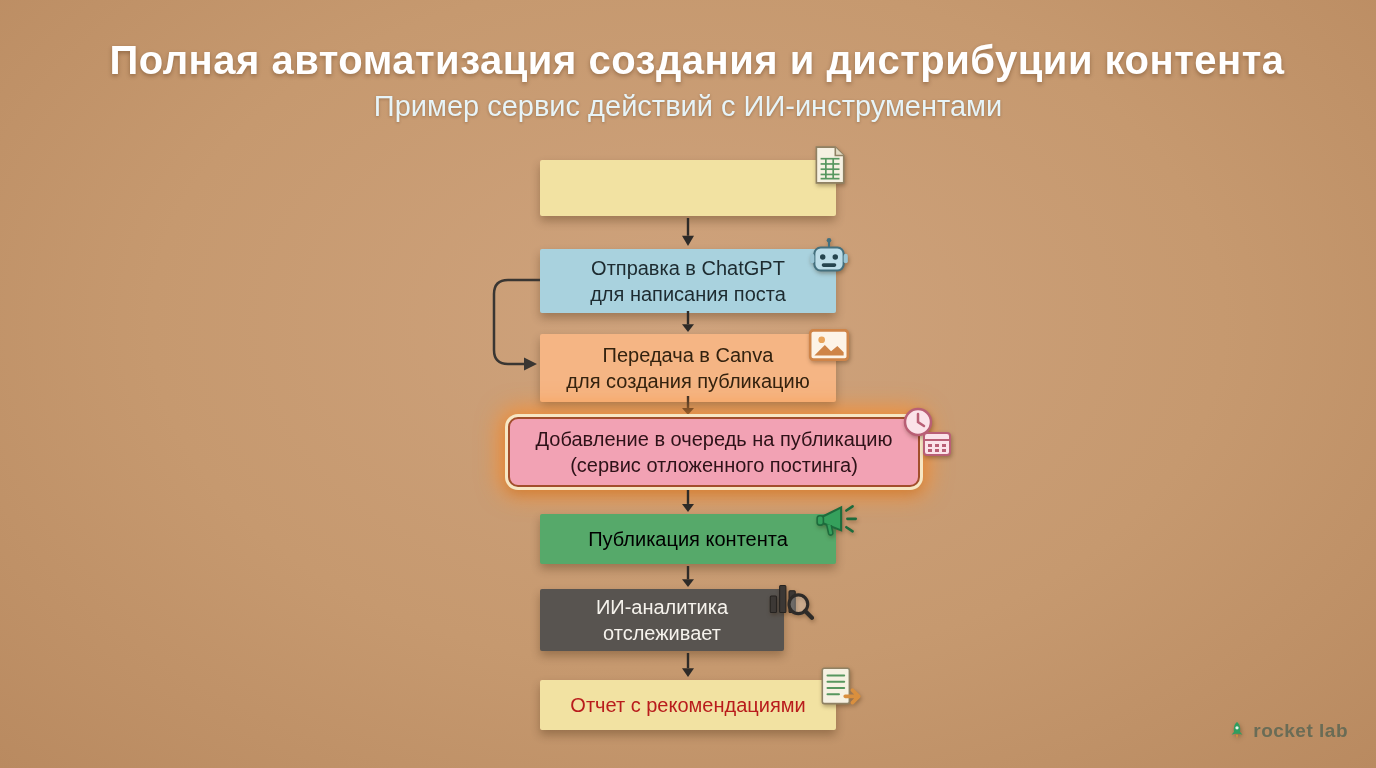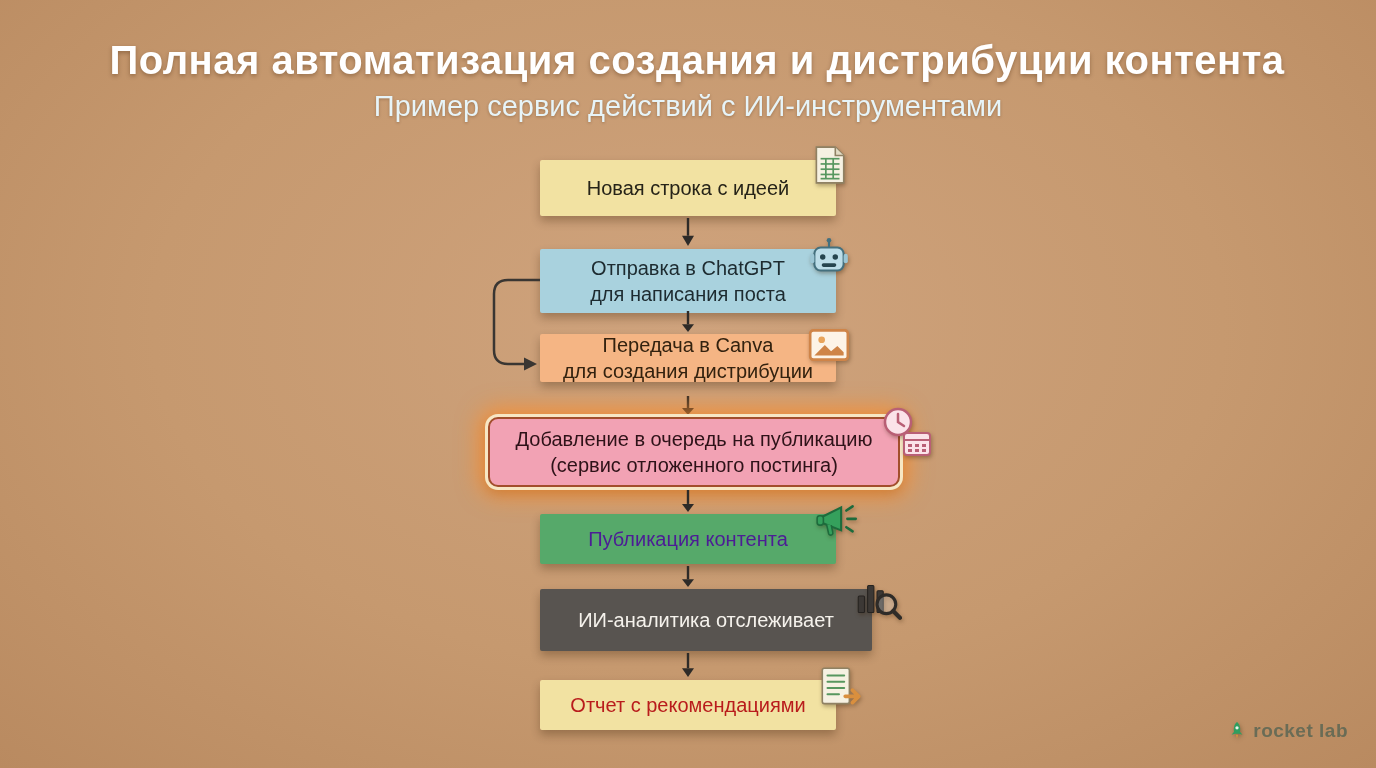--- a/index.html
+++ b/index.html
@@ -50,21 +50,20 @@
 </head>
 <body>
 
 <div class="page" style="background-color: rgb(198, 153, 111);">
 
   <div class="title" style="color: rgb(255, 255, 255);">Полная автоматизация создания и дистрибуции контента</div>
   <div class="subtitle" style="color: rgb(231, 244, 248);">Пример сервис действий с ИИ-инструментами</div>
 
   <div class="step" style="top: 160px; left: 540px; width: 296px; height: 56px; background-color: rgb(242, 226, 162); color: rgb(38, 35, 24);">
     <div class="lines">
-      <span>Новая строка с идеей</span>
     </div>
     <span class="icon" style="width:42px;height:42px;right:-14px;top:-16px;">
       <svg viewBox="0 0 40 40">
         <path d="M8 3 h18 l8 8 v26 h-26 z" fill="#f6f1e2" stroke="#8f8163" stroke-width="1.5"></path>
         <path d="M26 3 v8 h8" fill="#e3dcc5" stroke="#8f8163" stroke-width="1.5"></path>
         <g stroke="#57975f" stroke-width="1.6">
           <line x1="12" y1="14" x2="30" y2="14"></line>
             <line x1="12" y1="19" x2="30" y2="19"></line>
           <line x1="12" y1="24" x2="30" y2="24"></line>
             <line x1="12" y1="29" x2="30" y2="29"></line>
@@ -102,42 +101,42 @@
     </span>
   </div>
 
   <div class="flow-arrow" style="left:680px;top:311px;width:16px;height:21px;">
     <svg viewBox="0 0 16 30" preserveAspectRatio="none">
         <line x1="8" y1="0" x2="8" y2="19" stroke="#2e2b28" stroke-width="2.4"></line>
         <polygon points="2,19 14,19 8,30" fill="#2e2b28"></polygon>
       </svg>
   </div>
 
-  <div class="step" style="top: 334px; left: 540px; width: 296px; height: 48px; background-color: rgb(245, 181, 132); color: rgb(51, 34, 15);">
+  <div class="step" style="top: 334px; left: 540px; width: 296px; height: 68px; background-color: rgb(245, 181, 132); color: rgb(51, 34, 15);">
     <div class="lines">
       <span>Передача в Canva</span>
-      <span>для создания дистрибуции</span>
+      <span>для создания публикацию</span>
     </div>
     <span class="icon" style="width:46px;height:42px;right:-16px;top:-10px;">
       <svg viewBox="0 0 44 40">
         <rect x="4" y="6" width="36" height="28" rx="3" fill="#fdf3e7" stroke="#cf8448" stroke-width="2.5"></rect>
         <circle cx="15" cy="15" r="3.2" fill="#e9a45b"></circle>
         <path d="M8 30 L18 20 L24 26 L30 21 L36 27 V30 Z" fill="#cf8448"></path>
       </svg>
     </span>
   </div>
 
   <div class="flow-arrow" style="left:680px;top:396px;width:16px;height:19px;">
     <svg viewBox="0 0 16 30" preserveAspectRatio="none">
         <line x1="8" y1="0" x2="8" y2="19" stroke="#2e2b28" stroke-width="2.4"></line>
         <polygon points="2,19 14,19 8,30" fill="#2e2b28"></polygon>
       </svg>
   </div>
 
-  <div class="step highlight" style="top: 417px; left: 488px; width: 408px; height: 66px; background-color: rgb(242, 162, 180); color: rgb(46, 18, 24); justify-content: center;">
+  <div class="step highlight" style="top: 417px; left: 508px; width: 408px; height: 66px; background-color: rgb(242, 162, 180); color: rgb(46, 18, 24); justify-content: center;">
     <div class="lines">
       <span>Добавление в очередь на публикацию</span>
       <span>(сервис отложенного постинга)</span>
     </div>
     <span class="icon" style="width:58px;height:56px;right:-36px;top:-14px;">
       <svg viewBox="0 0 58 56">
         <circle cx="22" cy="17" r="13" fill="#fbe3e9" stroke="#b95f75" stroke-width="2.5"></circle>
         <path d="M22 9 V17 L28 21" fill="none" stroke="#b95f75" stroke-width="2.5" stroke-linecap="round"></path>
         <rect x="28" y="28" width="26" height="22" rx="3" fill="#fbe3e9" stroke="#b95f75" stroke-width="2"></rect>
         <line x1="28" y1="35" x2="54" y2="35" stroke="#b95f75" stroke-width="2"></line>
@@ -153,21 +152,21 @@
     </span>
   </div>
 
   <div class="flow-arrow" style="left:680px;top:490px;width:16px;height:22px;">
     <svg viewBox="0 0 16 30" preserveAspectRatio="none">
         <line x1="8" y1="0" x2="8" y2="19" stroke="#2e2b28" stroke-width="2.4"></line>
         <polygon points="2,19 14,19 8,30" fill="#2e2b28"></polygon>
       </svg>
   </div>
 
-  <div class="step" style="top: 514px; left: 540px; width: 296px; height: 50px; background-color: rgb(86, 169, 106); color: #4c1d95;">
+  <div class="step" style="top: 514px; left: 540px; width: 296px; height: 50px; background-color: rgb(86, 169, 106); color: #000000;">
     <div class="lines">
       <span>Публикация контента</span>
     </div>
     <span class="icon" style="width:48px;height:44px;right:-26px;top:-14px;">
       <svg viewBox="0 0 46 42">
         <path d="M8 16 L26 7 V29 L8 22 Z" fill="#35a05c" stroke="#1d6b3c" stroke-width="2"></path>
         <rect x="3" y="15" width="6" height="9" rx="2.5" fill="#35a05c" stroke="#1d6b3c" stroke-width="1.5"></rect>
         <path d="M12 23 l2 9 a2 2 0 0 0 4 -1 l-1.5 -7" fill="#35a05c" stroke="#1d6b3c" stroke-width="1.5"></path>
         <g stroke="#1d6b3c" stroke-width="2.5" stroke-linecap="round">
           <line x1="31" y1="10" x2="37" y2="6"></line>
@@ -178,21 +177,21 @@
     </span>
   </div>
 
   <div class="flow-arrow" style="left:680px;top:566px;width:16px;height:21px;">
     <svg viewBox="0 0 16 30" preserveAspectRatio="none">
         <line x1="8" y1="0" x2="8" y2="19" stroke="#2e2b28" stroke-width="2.4"></line>
         <polygon points="2,19 14,19 8,30" fill="#2e2b28"></polygon>
       </svg>
   </div>
 
-  <div class="step" style="top: 589px; left: 540px; width: 332px; height: 62px; background-color: rgb(88, 84, 80); color: rgb(245, 242, 236);">
+  <div class="step" style="top: 589px; left: 540px; width: 244px; height: 62px; background-color: rgb(88, 84, 80); color: rgb(245, 242, 236);">
     <div class="lines">
       <span>ИИ-аналитика отслеживает</span>
     </div>
     <span class="icon" style="width:50px;height:50px;right:-30px;top:-16px;">
       <svg viewBox="0 0 48 48">
         <g fill="#3c3835" stroke="#262320" stroke-width="1">
           <rect x="6" y="22" width="6" height="16" rx="1"></rect>
           <rect x="15" y="12" width="6" height="26" rx="1"></rect>
           <rect x="24" y="17" width="6" height="21" rx="1"></rect>
         </g>

